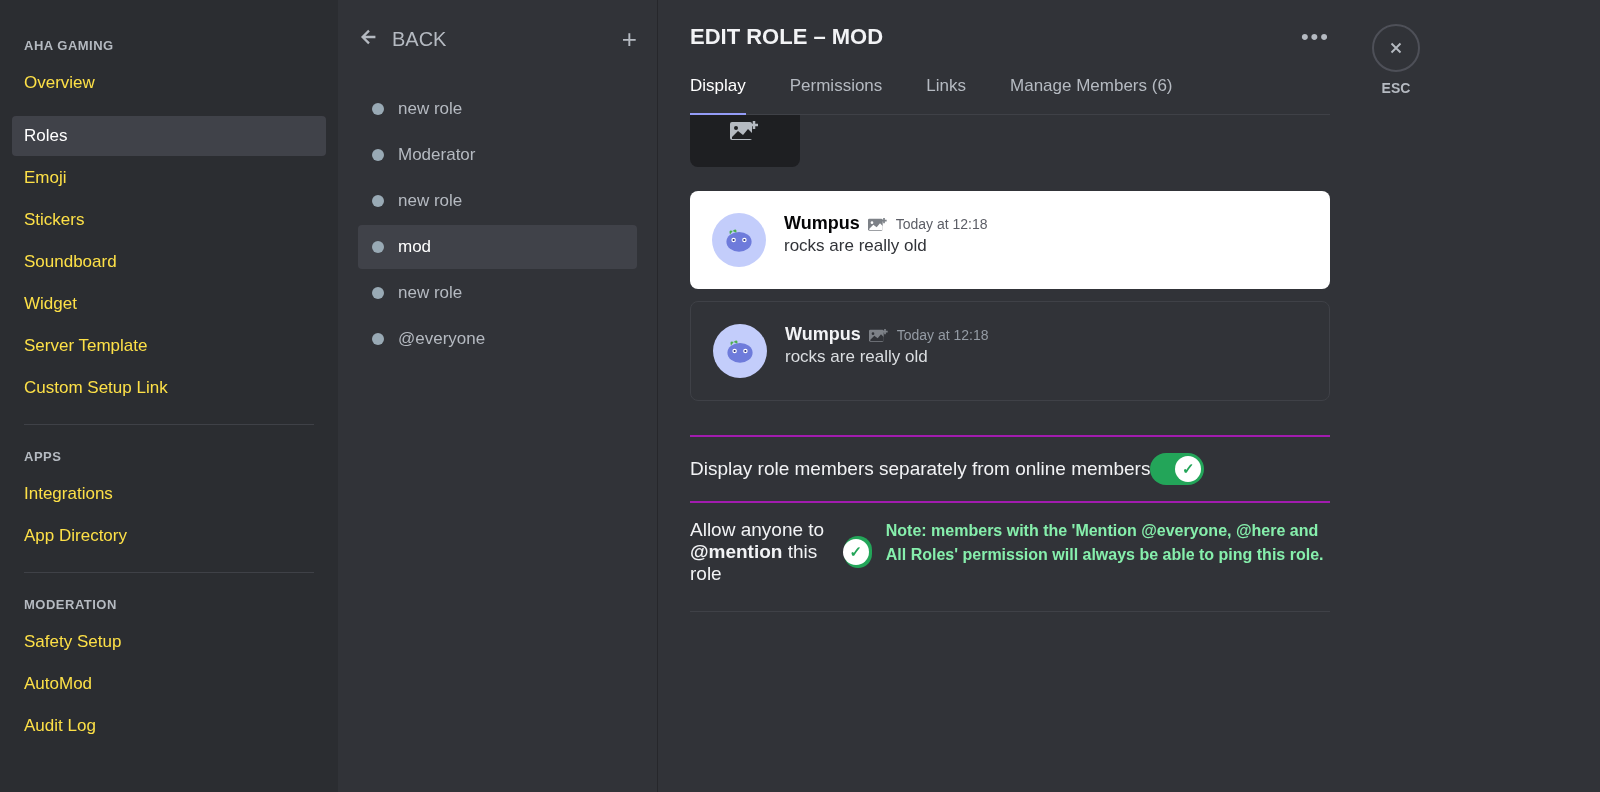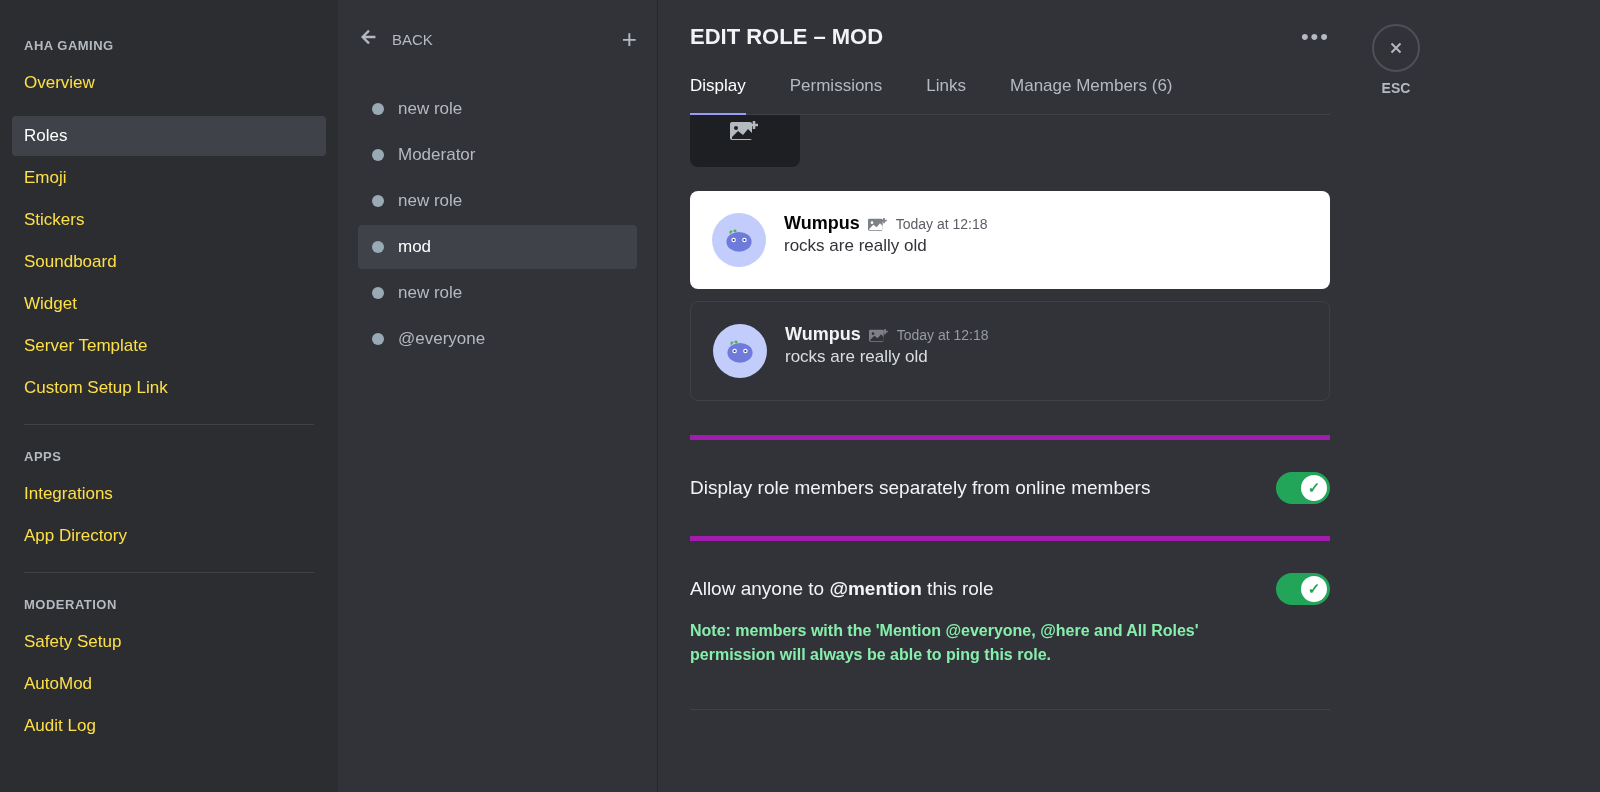--- a/index.html
+++ b/index.html
@@ -63,21 +63,21 @@
       gap: 12px;
       margin-bottom: 32px;
     }
     .back-arrow {
       color: #b5bac1;
       font-size: 22px;
       cursor: pointer;
     }
     .back-label {
       color: #b5bac1;
-      font-size: 15px;
+      font-size: 20px;
       font-weight: 500;
       flex: 1;
     }
     .add-role-btn {
       color: #b5bac1;
       font-size: 26px;
       cursor: pointer;
       font-weight: 300;
     }
     .role-item {
@@ -232,27 +232,26 @@
     .preview-text {
       font-size: 17px;
       margin-top: 2px;
     }
     .light .preview-text { color: #313338; }
     .dark .preview-text { color: #dbdee1; }
     
     .setting-row {
       display: flex;
       align-items: center;
-      justify-content: space-between;
-      padding: 32px 0;
-      border-top: 5px solid #a21caf;
+      padding: 16px 0;
+      border-top: 2px solid #a21caf;
       margin-top: 34px;
     }
     .setting-row.with-note {
-      flex-direction: column;
+      flex-direction: row;
       align-items: stretch;
       gap: 14px;
     }
     .setting-row-top {
       display: flex;
       align-items: center;
       justify-content: space-between;
     }
     .setting-label {
       color: #f2f3f5;

